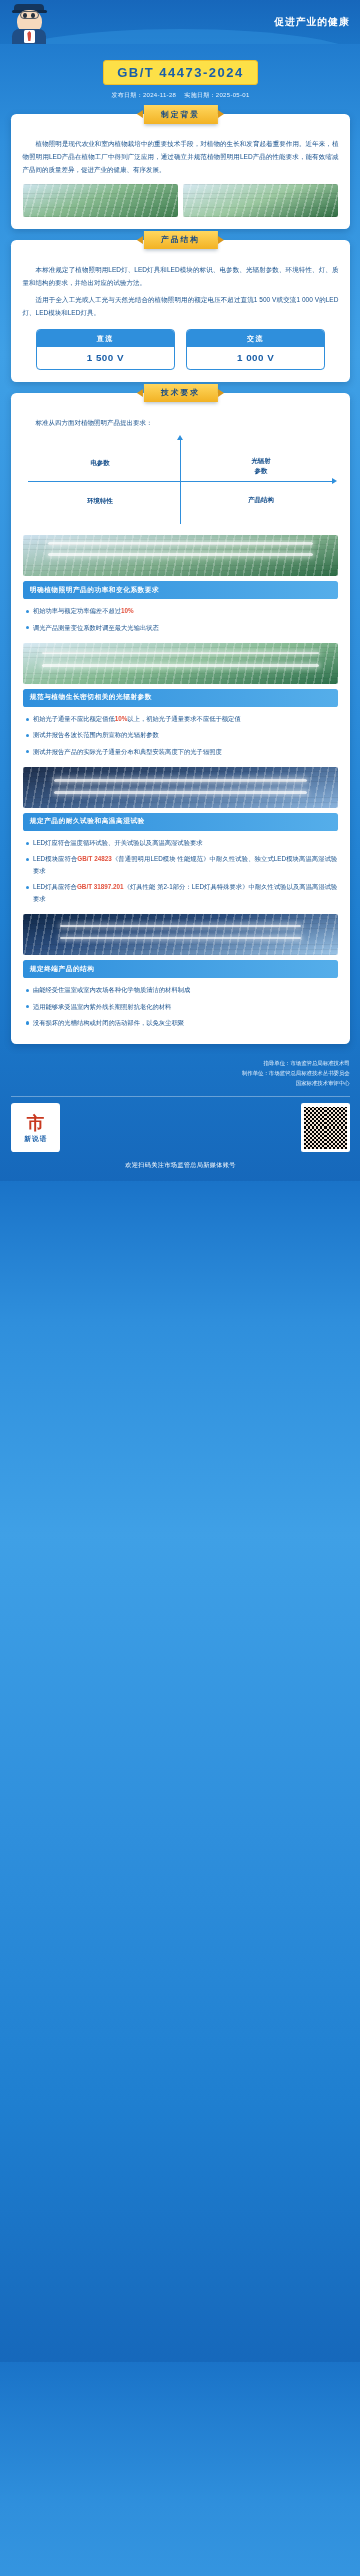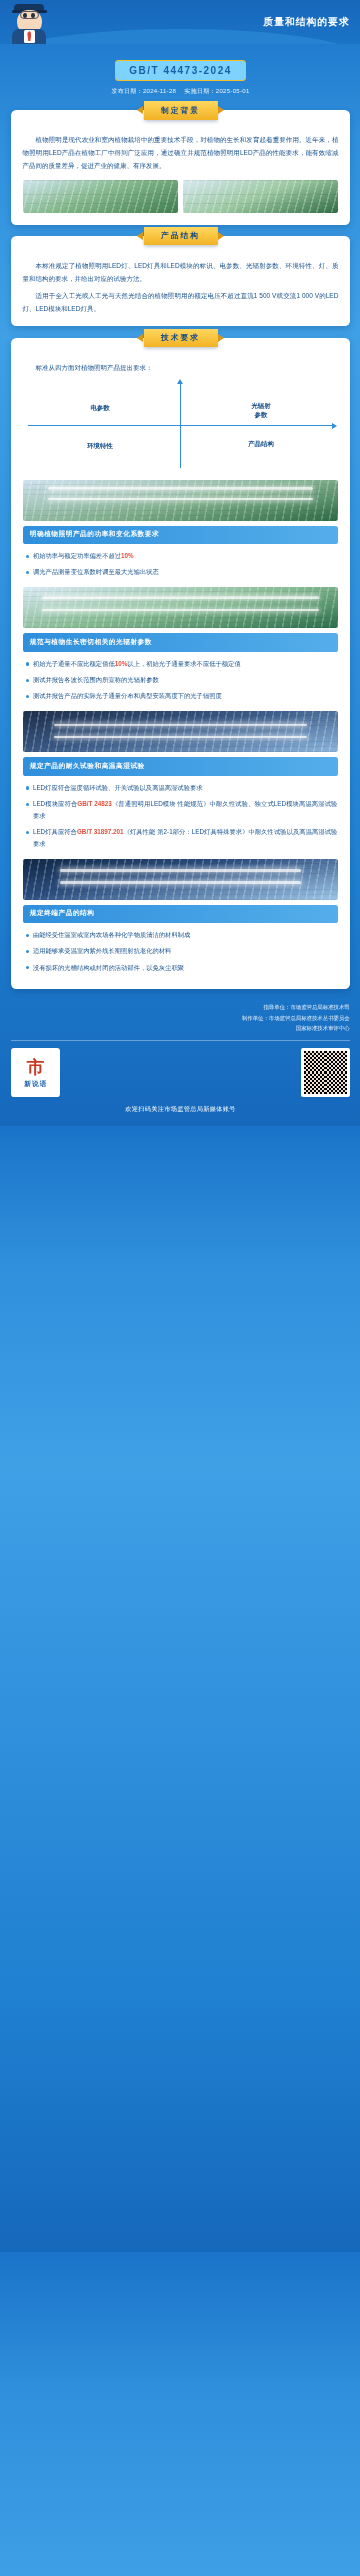--- a/index.html
+++ b/index.html
@@ -79,25 +79,25 @@
     color: #ffffff;
     font-size: 10.8px;
     font-weight: bold;
     line-height: 1.45;
     letter-spacing: 0.5px;
     text-shadow: 0 1px 2.1px rgba(8,48,92,.45);
   }
   .std-code {
     margin: 7.2px auto 0;
     display: inline-block;
-    background: #7dd3fc;
+    background: #fde047;
     border: 1px solid #f3c02a;
     border-radius: 3.1px;
     color: #1a5fa8;
-    font-size: 10px;
+    font-size: 13px;
     font-weight: bold;
     letter-spacing: 1.5px;
     padding: 3.6px 13.4px;
   }
   .date-line {
     margin-top: 6.2px;
     color: #eaf4ff;
     font-size: 6px;
     letter-spacing: 0.3px;
   }
@@ -329,21 +329,21 @@
   <div class="mascot">
     <div class="hat"></div>
     <div class="face"></div>
     <div class="glasses"></div>
     <div class="eye l"></div>
     <div class="eye r"></div>
     <div class="body"></div>
     <div class="shirt"></div>
     <div class="tie"></div>
   </div>
-  <div class="brand">质量和结构的要求</div>
+  <div class="brand">促进产业的健康</div>
 </div>
 
 <div class="title-wrap">
   <div class="std-code">GB/T 44473-2024</div>
   <div class="date-line">
     <span>发布日期：2024-11-28</span>
     <span>实施日期：2025-05-01</span>
   </div>
 </div>
 
@@ -356,20 +356,30 @@
       <div class="photo greenhouse-b"></div>
     </div>
   </div>
 </div>
 
 <div class="section">
   <div class="card">
     <div class="ribbon">产品结构</div>
     <p class="para">本标准规定了植物照明用LED灯、LED灯具和LED模块的标识、电参数、光辐射参数、环境特性、灯、质量和结构的要求，并给出对应的试验方法。</p>
     <p class="para">适用于全入工光或人工光与天然光结合的植物照明用的额定电压不超过直流1 500 V或交流1 000 V的LED灯、LED模块和LED灯具。</p>
+    <div class="volt-row">
+      <div class="volt">
+        <div class="volt-head">直流</div>
+        <div class="volt-val">1 500 V</div>
+      </div>
+      <div class="volt">
+        <div class="volt-head">交流</div>
+        <div class="volt-val">1 000 V</div>
+      </div>
+    </div>
   </div>
 </div>
 
 <div class="section">
   <div class="card tall">
     <div class="ribbon">技术要求</div>
     <div class="quad-title">标准从四方面对植物照明产品提出要求：</div>
 
     <div class="quad">
       <div class="axis-v"></div>

